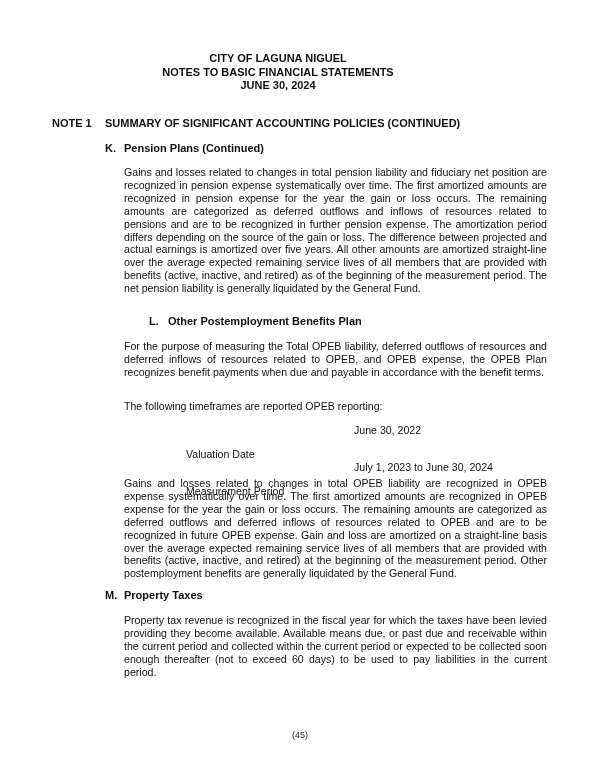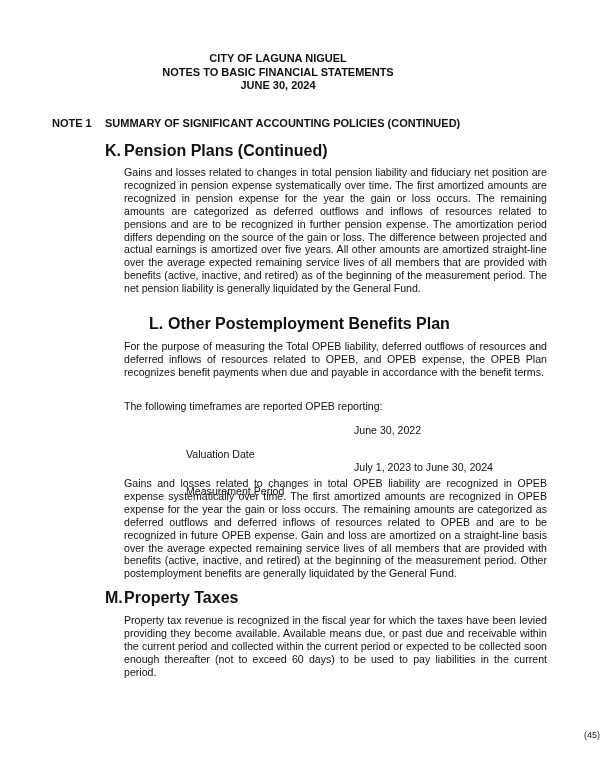--- a/index.html
+++ b/index.html
@@ -4,28 +4,28 @@
 <style>
   html, body { margin: 0; padding: 0; background: #ffffff; }
   body {
     width: 600px; height: 776px; position: relative; overflow: hidden;
     font-family: "Liberation Sans", sans-serif; color: #111;
   }
   .header { position: absolute; top: 52px; left: 0; width: 556px; text-align: center;
     font-weight: bold; font-size: 11px; line-height: 13.5px; }
   .note-heading { position: absolute; top: 117px; left: 52px; font-weight: bold; font-size: 11px; white-space: nowrap; }
   .note-heading .num { display: inline-block; width: 53px; }
-  .sec-title { position: absolute; left: 105px; font-weight: bold; font-size: 16px; white-space: nowrap; }
+  .sec-title { position: absolute; left: 105px; font-weight: bold; font-size: 11px; white-space: nowrap; }
   .sec-title .letter { display: inline-block; width: 19px; }
   .para { position: absolute; left: 124px; width: 423px; font-size: 10.6px; line-height: 12.9px;
     text-align: justify; }
   .tf { position: absolute; left: 186px; top: 424px; font-size: 10.6px; line-height: 13.3px; }
   .tf-row { display: flex; }
   .tf-row .lab { width: 168px; margin-top: 24px; }
-  .page-num { position: absolute; top: 730px; left: 0; width: 600px; text-align: right; font-size: 9px; color: #222; }
+  .page-num { position: absolute; top: 730px; left: 0; width: 600px; text-align: center; font-size: 9px; color: #222; }
 </style>
 </head>
 <body>
 
 <div class="header">
   <div>CITY OF LAGUNA NIGUEL</div>
   <div>NOTES TO BASIC FINANCIAL STATEMENTS</div>
   <div>JUNE 30, 2024</div>
 </div>
 

